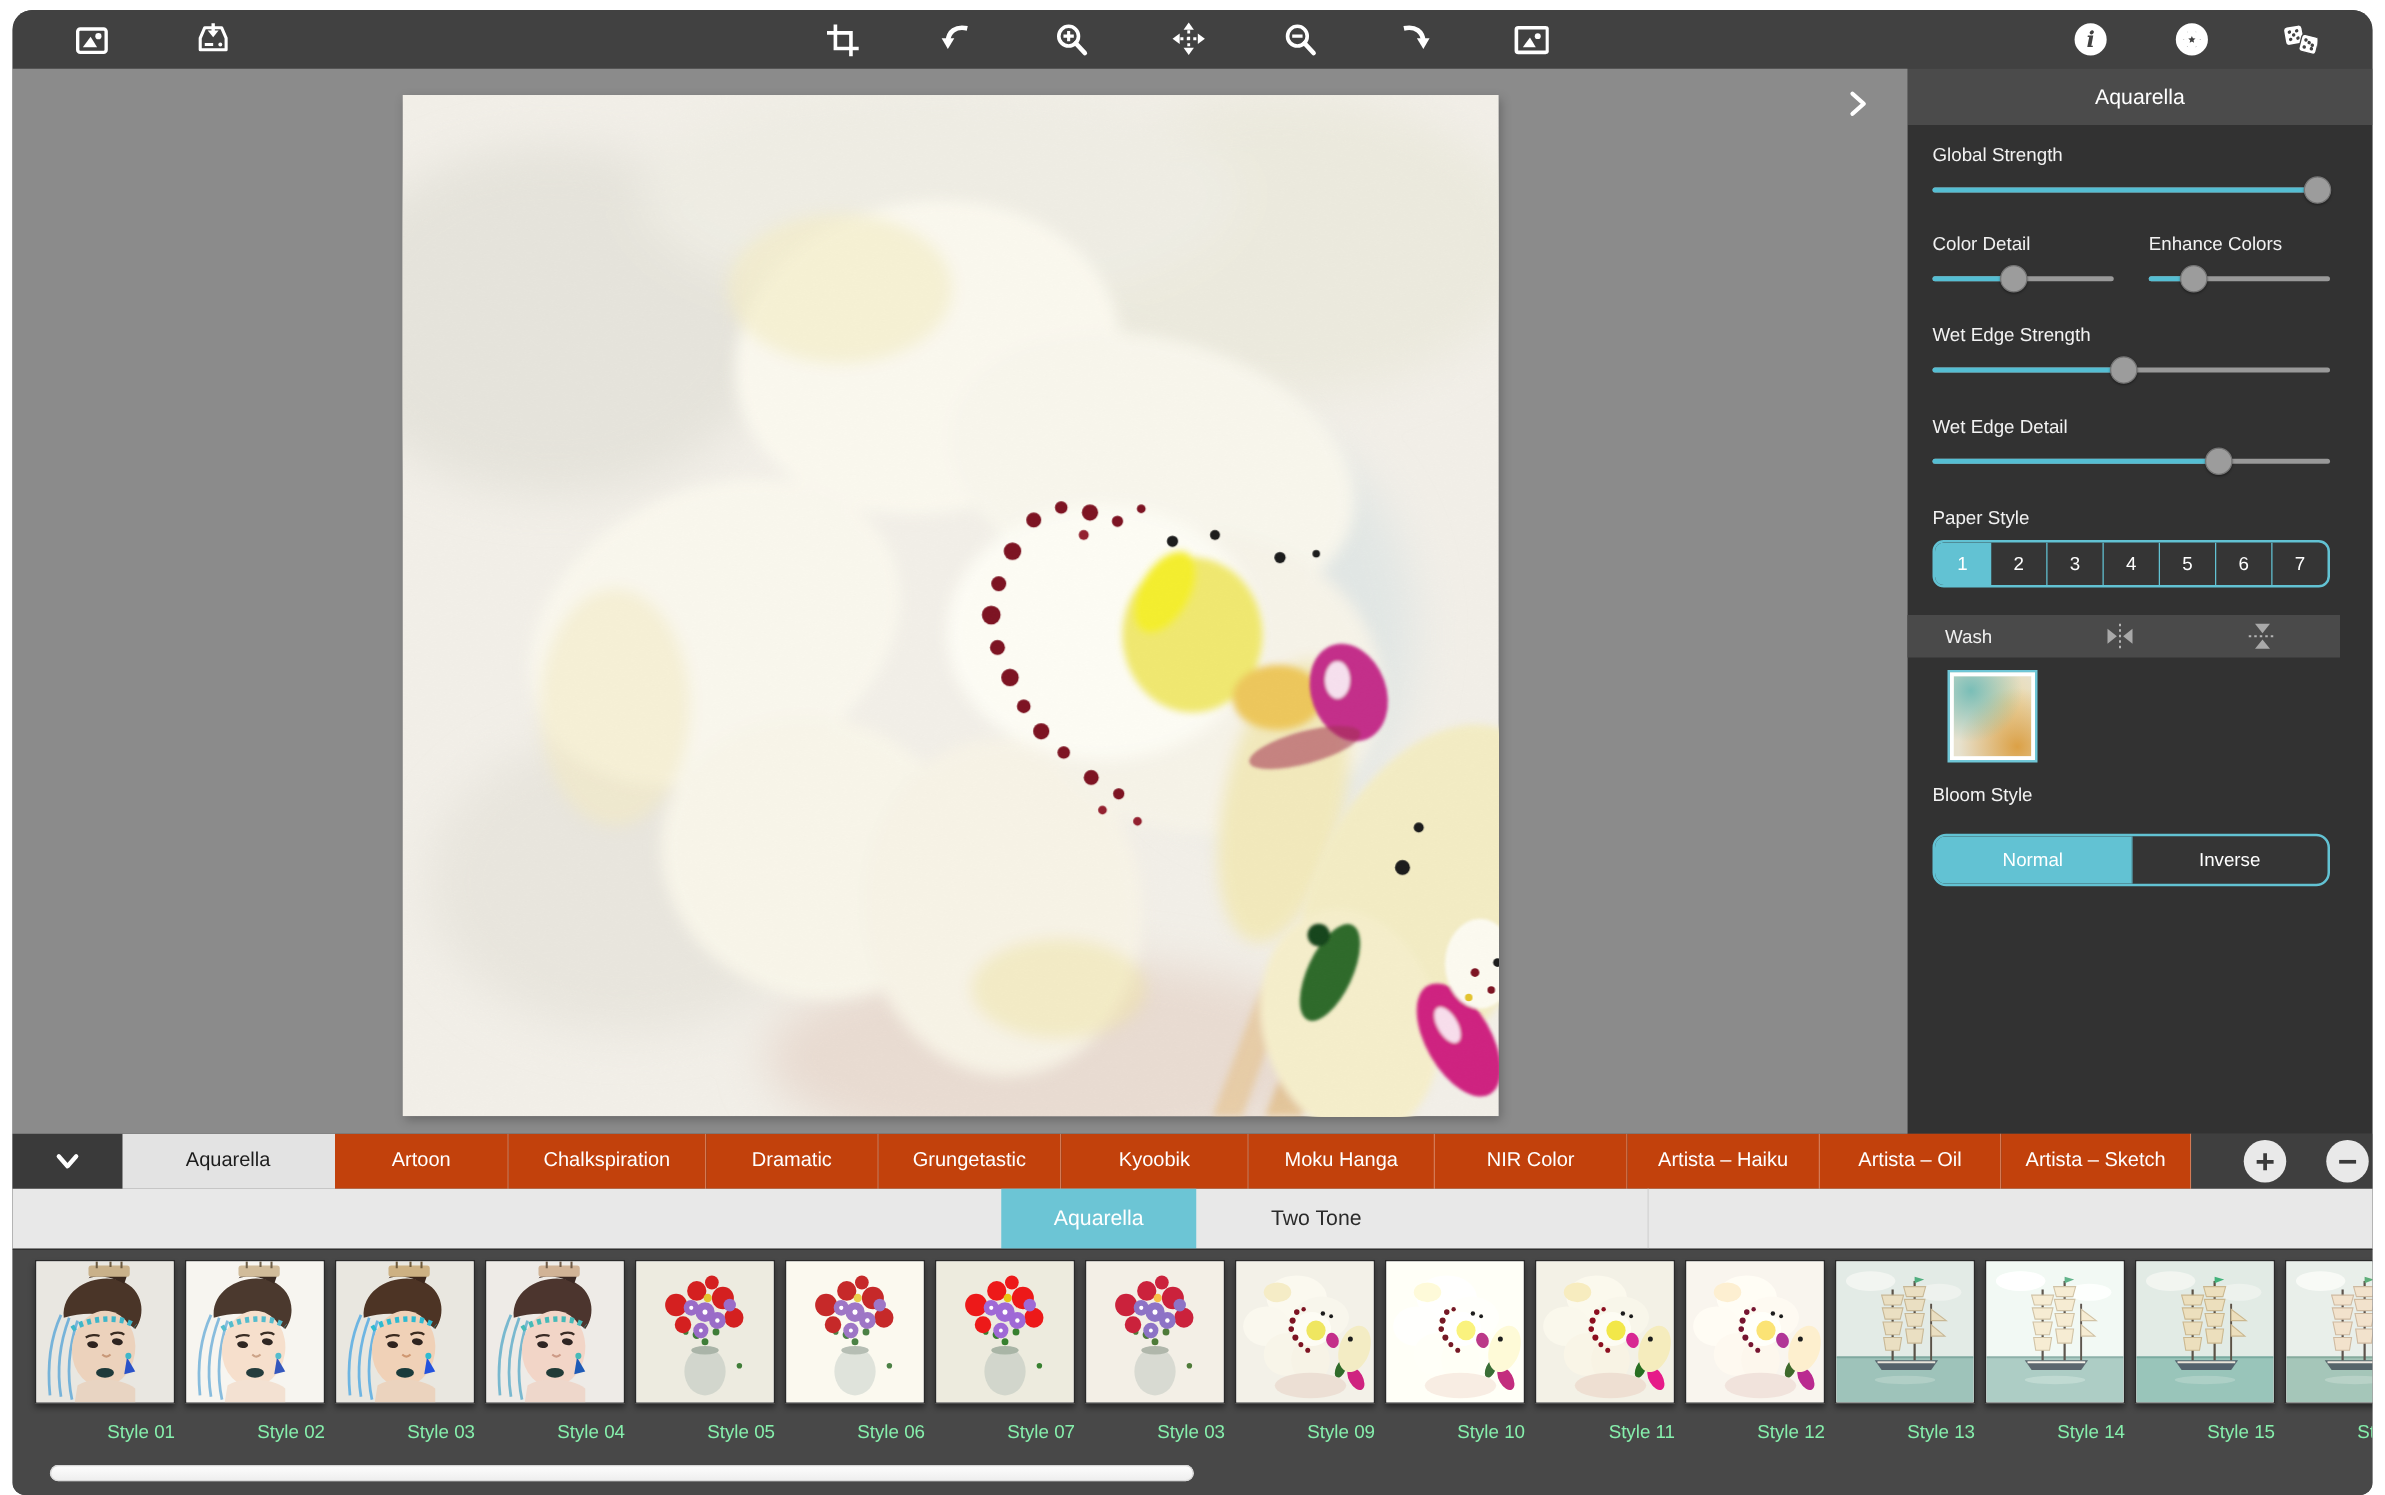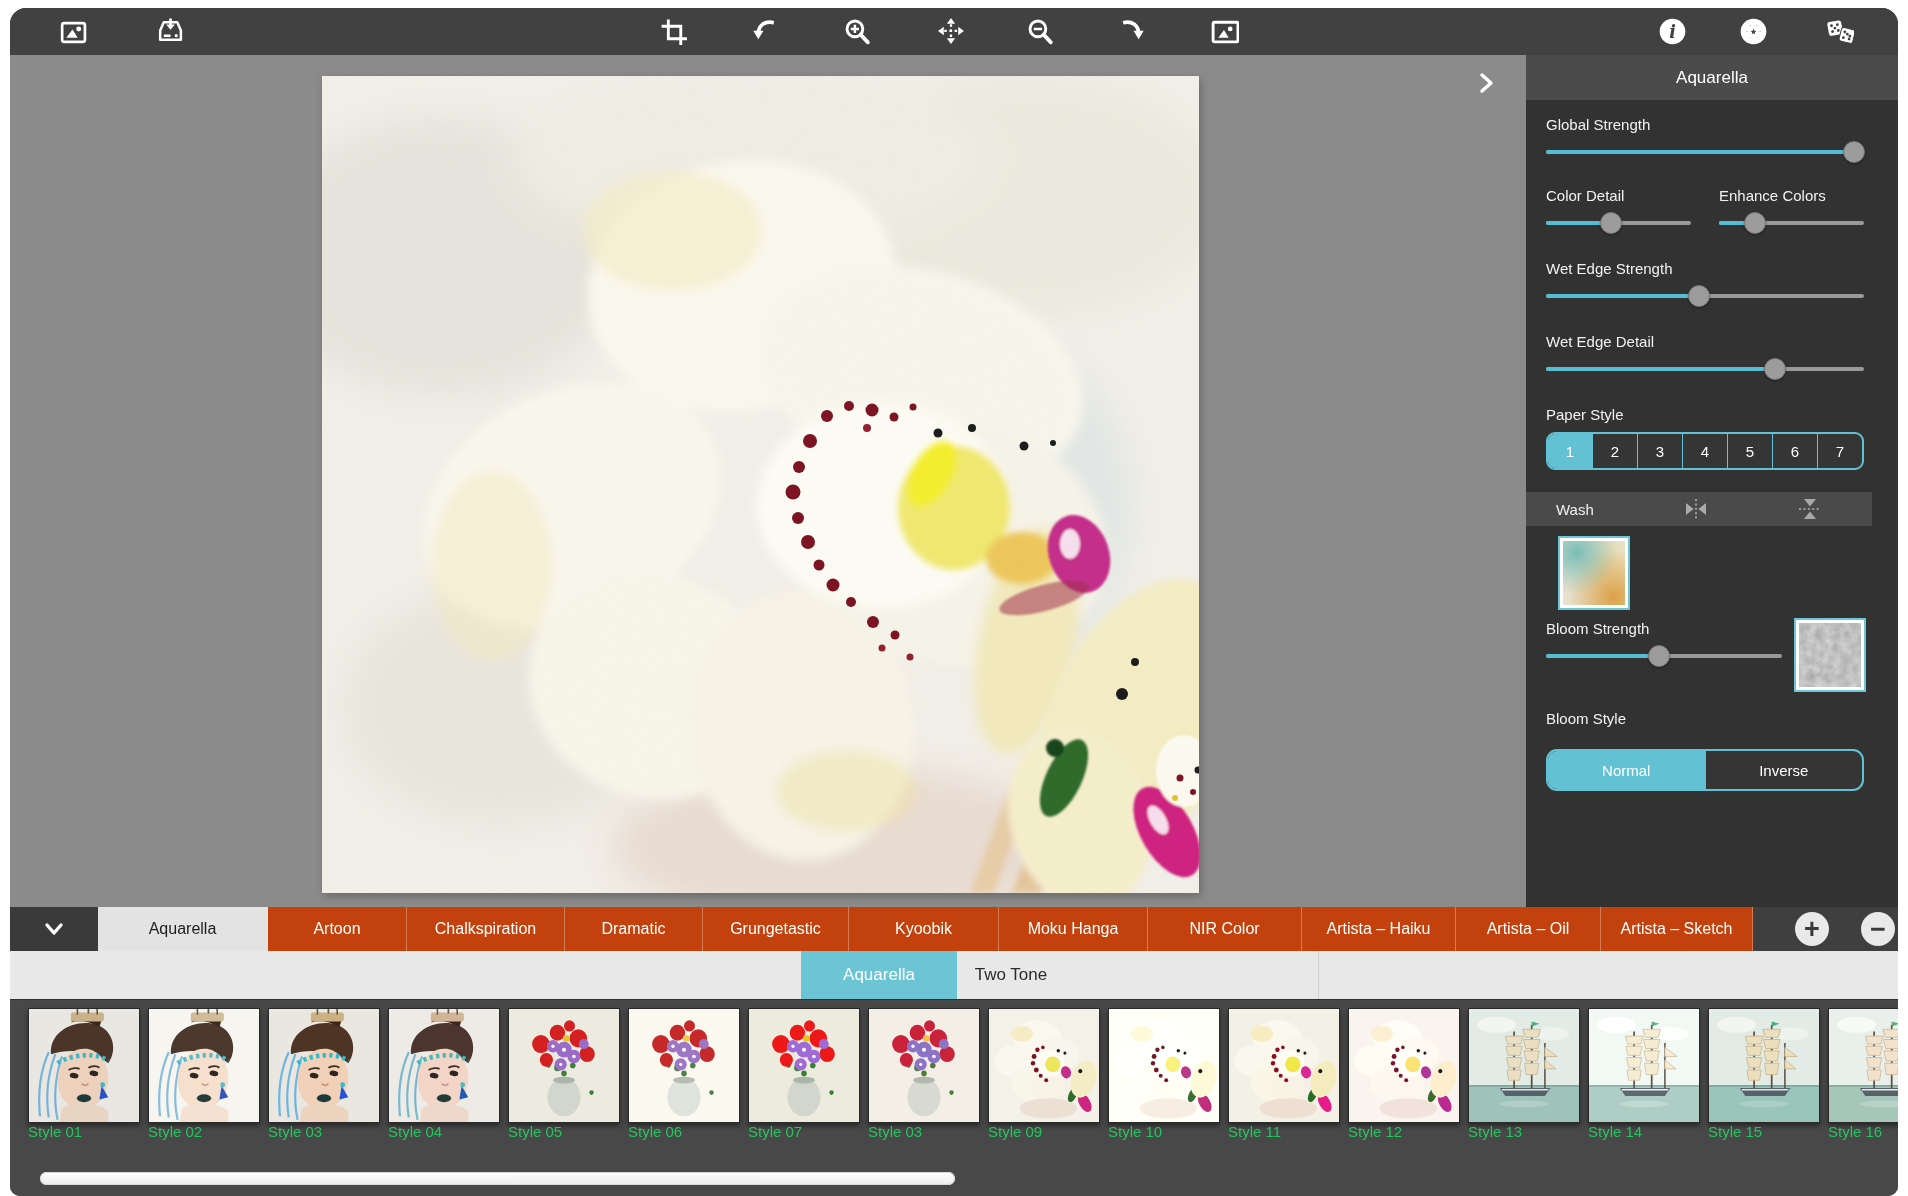--- a/index.html
+++ b/index.html
@@ -73,21 +73,21 @@
     font-size:17px;color:#2b2b2b;cursor:pointer;}
   .subtab.sel{background:#6cc5d5;color:#fff;}
   #subtab-divider{position:absolute;left:1308px;top:0;bottom:0;width:1px;background:#d2d2d2;}
 
   
   #strip{height:196px;flex:none;background:#484848;position:relative;overflow:hidden;border-top:1px solid #2e2e2e;}
   #strip-items{position:absolute;left:18px;top:8px;display:flex;gap:8px;}
   .style-item{width:112px;flex:none;cursor:pointer;}
   .style-img{width:110px;height:113px;border:1px solid #2a2a2a;box-shadow:0 3px 5px rgba(0,0,0,.45);background:#ddd;overflow:hidden;}
   .style-img svg{display:block;width:100%;height:100%;}
-  .style-label{text-align:left;color:#22c55e;font-size:15px;}
+  .style-label{margin-top:14px;text-align:right;color:#86efac;font-size:15px;}
   #hscroll{position:absolute;left:30px;bottom:11px;width:915px;height:13px;border-radius:7px;
     background:linear-gradient(#ffffff,#ededed);box-shadow:inset 0 0 0 1px #d8d8d8;cursor:pointer;}
 </style>
 </head>
 <body>
 
 <div id="app">
 
   <div id="toolbar">
       <div class="tb-btn" style="left: 44px;">
@@ -390,43 +390,20 @@
                 <polygon points="6,21 18,21 12,13.5" fill="#a9a9a9"></polygon>
             </svg>
           </span>
         </div>
 
         <div class="tex-row">
           <div class="tex-thumb" id="wash-texture"></div>
         </div>
 
 
-        <div class="tex-row">
-          <div class="tex-left">
-            <div class="p-label">Bloom Strength</div>
-            <div class="slider" style="margin-top: 8px; --v: 48%;">
-              <div class="track">
-                  <div class="fill"></div>
-                </div>
-                <div class="thumb"></div>
-            </div>
-          </div>
-          <div class="tex-thumb" id="bloom-texture">
-            <svg width="62" height="64" viewBox="0 0 62 64">
-              <defs>
-                  <filter id="bloomNoise">
-                    <feTurbulence type="fractalNoise" baseFrequency="0.12" numOctaves="4"></feTurbulence>
-                <feColorMatrix type="matrix" values="0 0 0 0 0.72 0 0 0 0 0.72 0 0 0 0 0.72 0 0 0 0.9 0.1"></feColorMatrix>
-                  </filter>
-                </defs>
-              <rect width="62" height="64" fill="#9e9e9e"></rect>
-              <rect width="62" height="64" filter="url(#bloomNoise)"></rect>
-            </svg>
-          </div>
-        </div>
 
         <div class="p-label" style="margin-top:20px;">Bloom Style</div>
         <div class="seg" id="bloomstyle-seg" style="margin-top:22px;">
             <div class="opt sel">Normal</div>
             <div class="opt">Inverse</div>
           </div>
       </div>
     </div>
   </div>
 
@@ -455,21 +432,21 @@
         </div>
       <div class="round-btn">
           <span>−</span>
         </div>
     </div>
   </div>
 
   <div id="subtabrow">
     <div id="subtab-divider"></div>
   <div class="subtab sel" style="left: 791px;">Aquarella</div>
-      <div class="subtab" style="left: 923px;">Two Tone</div>
+      <div class="subtab" style="left: 965px;">Two Tone</div>
     </div>
 
   <div id="strip">
     <div id="strip-items">
         <div class="style-item">
           <div class="style-img">
             <svg viewBox="0 0 100 100" preserveAspectRatio="none" style="filter:none">
               <rect width="100" height="100" fill="#e9e7e1"></rect>
               <g stroke="#5aa7d8" stroke-width="2" opacity=".8">
                 <path d="M18 38 C10 55 8 75 10 95" fill="none"></path>

